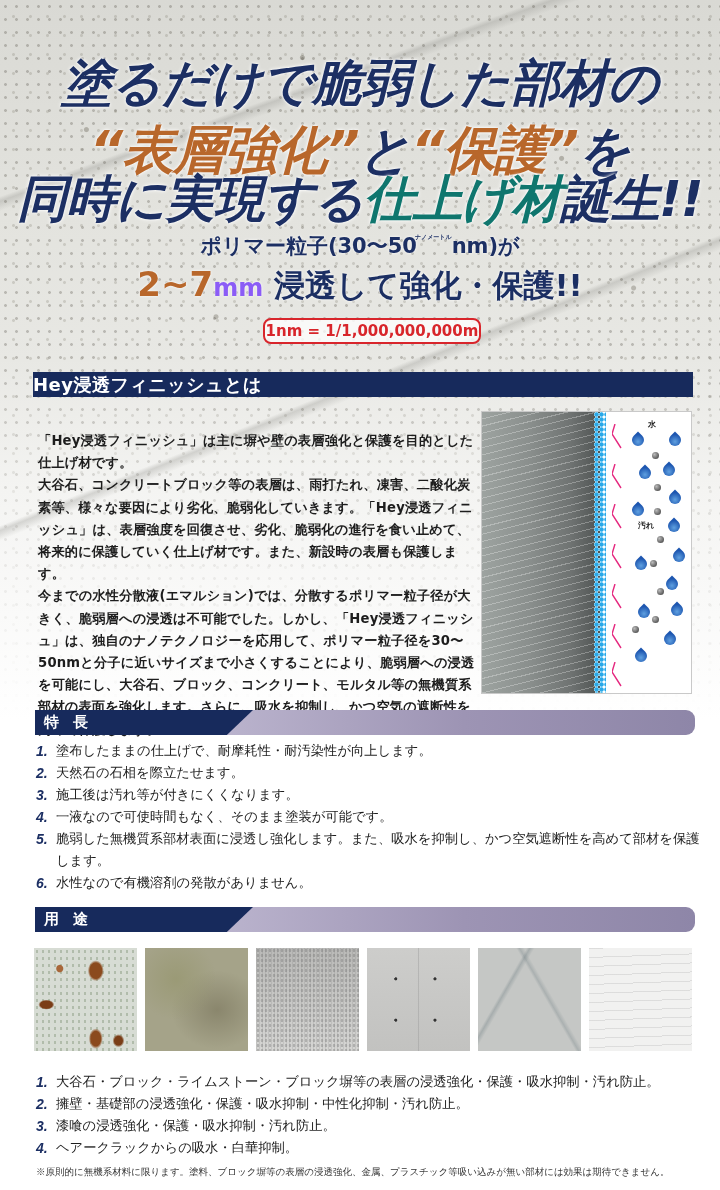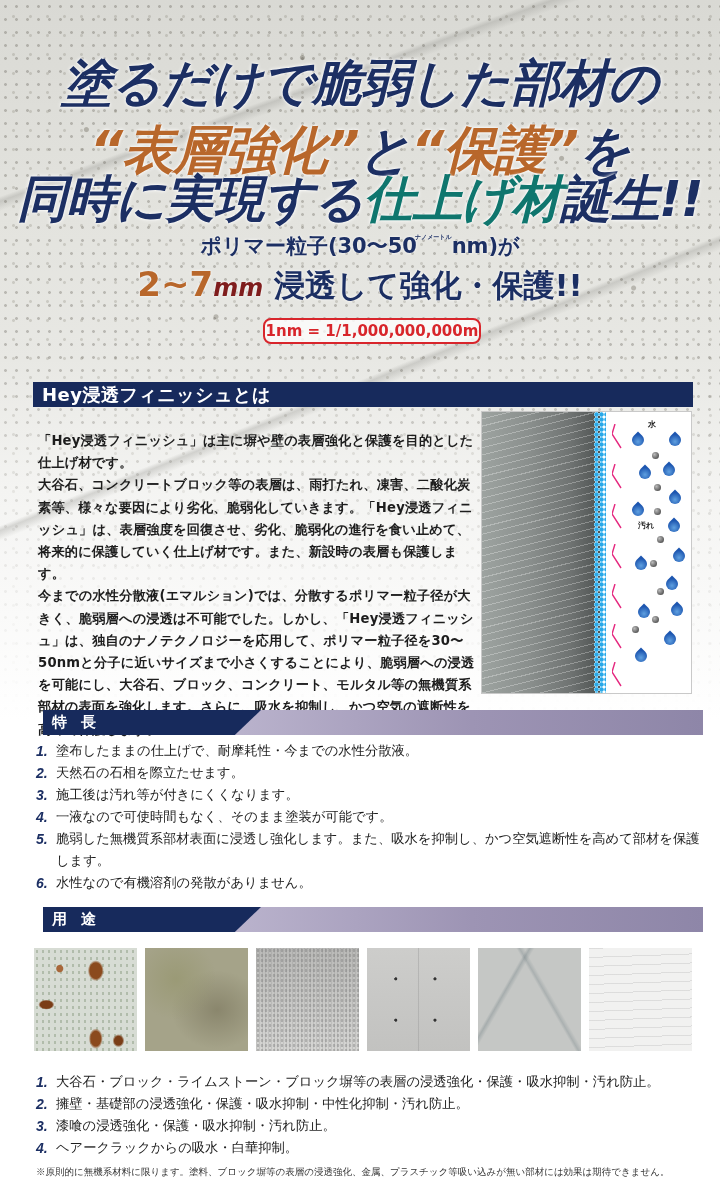--- a/index.html
+++ b/index.html
@@ -40,33 +40,33 @@
   .h2 { top: 116px; font-size: 52px; color: #1c2f63; }
   .h3 { top: 166px; font-size: 50px; color: #1c2f63; }
   .c-brown { color: #b8672b; }
   .c-orange { color: #0f766e; }
 
   .sub1 { position: absolute; top: 232px; left: 0; width: 720px; text-align: center;
     font-size: 21px; font-weight: bold; color: #1c2f63; text-shadow: 0 0 3px #fff; }
   .sub2 { position: absolute; top: 264px; left: 0; width: 720px; text-align: center;
     font-size: 31px; font-weight: bold; color: #1c2f63; text-shadow: 0 0 3px #fff; white-space: nowrap; }
   .sub2 .num { color: #b8672b; font-size: 34px; }
-  .sub2 .unit { color: #7f1d1d; font-size: 24px; font-style: italic; }
+  .sub2 .unit { color: #8b5cf6; font-size: 24px; }
   .ruby { font-size: 6px; position: relative; top: -14px; margin-left: -2px; color: #1c2f63; }
 
   .nm-box {
     position: absolute; left: 263px; top: 318px; width: 218px; height: 26px;
     border: 2px solid #d8252b; border-radius: 8px; background: rgba(255,255,255,0.75);
     text-align: center; font-size: 15px; font-weight: bold; color: #d8252b; line-height: 22px;
   }
 
   .title-bar {
     position: absolute; left: 33px; top: 372px; width: 660px; height: 25px;
     background: #172a5c; color: #ffffff; font-size: 18px; font-weight: bold;
-    padding-left: 9px; line-height: 25px; letter-spacing: 0.5px; margin-top: 10px;
+    line-height: 25px; letter-spacing: 0.5px;
   }
 
   .about-text {
     position: absolute; left: 38px; top: 410px; width: 440px;
     font-size: 13.2px; font-weight: bold; line-height: 22.2px; color: #1d1d1d;
     letter-spacing: 0.2px;
     margin-top: 20px;
   }
   .about-text p { margin: 0; }
 
@@ -86,22 +86,23 @@
     background-size: 5px 5px;
   }
   .drop { position: absolute; width: 12px; height: 12px; border-radius: 0 60% 60% 60%;
     transform: rotate(45deg); background: radial-gradient(circle at 60% 60%, #5fa0e0, #1d56b0 70%); }
   .dirt { position: absolute; width: 7px; height: 7px; border-radius: 50%;
     background: radial-gradient(circle at 35% 35%, #bbb, #555 75%); }
   .zig { position: absolute; width: 10px; height: 26px; }
   .diag-label { position: absolute; font-size: 8px; font-weight: bold; color: #222; }
 
   .sec-bar {
-    position: absolute; left: 43px; width: 660px; height: 25px;
+    position: absolute; left: 35px; width: 660px; height: 25px;
     background: linear-gradient(90deg, #cfcadd 0%, #b9b2cc 30%, #9d94b4 65%, #8e86a8 100%);
+    border-radius: 9px;
   }
   .sec-bar .dark {
     position: absolute; left: 0; top: 0; height: 100%; width: 218px;
     background: #172a5c;
     clip-path: polygon(0 0, 100% 0, 88% 100%, 0 100%);
   }
   .sec-bar .label {
     position: absolute; left: 9px; top: 0; line-height: 25px; color: #fff;
     font-size: 15px; font-weight: bold; letter-spacing: 14px;
   }
@@ -230,21 +231,21 @@
   <div class="dirt" style="left:170px;top:204px"></div>
   <div class="dirt" style="left:150px;top:214px"></div>
 </div>
 
 <div class="sec-bar" style="top:710px">
   <div class="dark"></div>
   <div class="label">特長</div>
 </div>
 
 <ol class="num-list" style="top:740px">
-  <li><span class="n">1.</span><span>塗布したままの仕上げで、耐摩耗性・今までの水性分散液。</span></li>
+  <li><span class="n">1.</span><span>塗布したままの仕上げで、耐摩耗性・耐汚染性が向上します。</span></li>
   <li><span class="n">2.</span><span>天然石の石相を際立たせます。</span></li>
   <li><span class="n">3.</span><span>施工後は汚れ等が付きにくくなります。</span></li>
   <li><span class="n">4.</span><span>一液なので可使時間もなく、そのまま塗装が可能です。</span></li>
   <li><span class="n">5.</span><span>脆弱した無機質系部材表面に浸透し強化します。また、吸水を抑制し、かつ空気遮断性を高めて部材を保護します。</span></li>
   <li><span class="n">6.</span><span>水性なので有機溶剤の発散がありません。</span></li>
 </ol>
 
 <div class="sec-bar" style="top:907px">
   <div class="dark"></div>
   <div class="label">用途</div>

